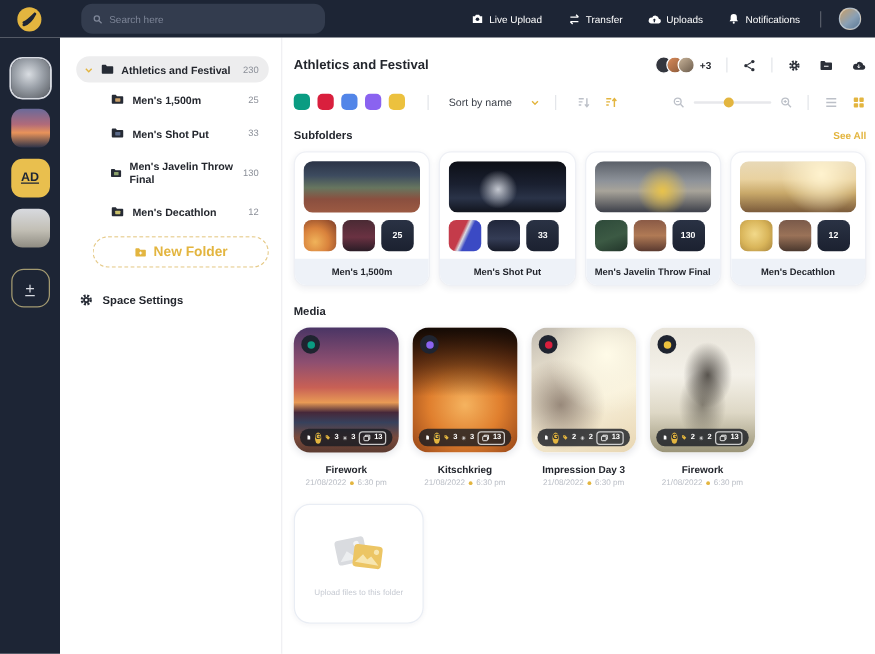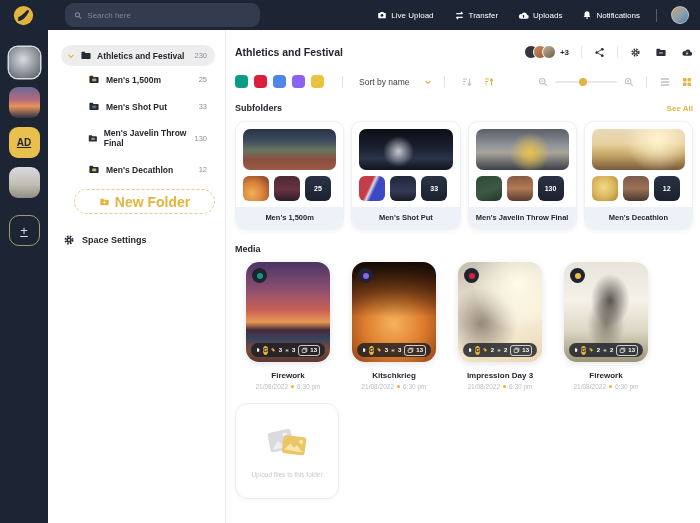--- a/index.html
+++ b/index.html
@@ -41,21 +41,21 @@
   .sidebar { position:absolute; top:30px; left:48px; width:178px; bottom:0; background:#fff;
     border-right:1px solid #ececf0; padding:15px 10px 0 13px; }
   .sb-title { font-size:9.5px; font-weight:bold; color:#23262d; margin-bottom:13px; }
   .tree-parent { display:flex; align-items:center; gap:5px; background:#ededee;
     border-radius:12px; padding:5px 8px 5px 6px; cursor:pointer; }
   .t-label { font-size:8.5px; font-weight:bold; color:#23262d; }
   .t-count { margin-left:auto; font-size:7.5px; color:#8b8f98; }
   .tree-child { display:flex; align-items:center; gap:6px; padding:8px 8px 8px 27px; cursor:pointer; }
   .new-folder { margin:6px 0 0 13px; border:1px dashed #e6cb8a; border-radius:14px;
     height:25px; display:flex; align-items:center; justify-content:center; gap:5px;
-    color:#e3b53f; font-size:14px; font-weight:bold; cursor:pointer; }
+    color:#e3b53f; font-size:11px; font-weight:bold; cursor:pointer; }
   .sp-settings { display:flex; align-items:center; gap:7px; margin:20px 0 0 2px;
     font-size:9px; font-weight:bold; color:#23262d; cursor:pointer; }
 
   
   .main { position:absolute; top:30px; left:226px; right:0; bottom:0; background:#fff;
     padding:15px 7px 0 9px; }
   .m-head { display:flex; align-items:center; }
   .m-title { font-size:10.5px; font-weight:bold; color:#23262d; }
   .collab { display:flex; align-items:center; margin-left:auto; cursor:pointer; }
   .cav { width:14px; height:14px; border-radius:50%; border:1.5px solid #fff; }
@@ -103,21 +103,21 @@
   .c2a { background:linear-gradient(160deg,#2e4a3a 0%,#3c5a44 55%,#22352a 100%); }
   .c2b { background:linear-gradient(180deg,#8a5a46 0%,#b07a55 50%,#5a3a30 100%); }
   .c3a { background:radial-gradient(circle at 45% 45%, #f2d98a 0%, #d9b55a 55%, #a8843c 100%); }
   .c3b { background:linear-gradient(180deg,#7a5a4a 0%,#9a7258 50%,#4a382e 100%); }
   .sf-count { background:linear-gradient(180deg,#2a3244 0%,#1b2130 100%); color:#fff;
     display:flex; align-items:center; justify-content:center; font-size:7px; font-weight:bold; }
   .sf-foot { background:#eef2f8; padding:6px 3px; text-align:center; font-size:7.5px;
     font-weight:bold; color:#23262d; white-space:nowrap; overflow:hidden; }
 
   .md-row { display:flex; gap:11px; margin-top:8px; }
-  .m-card { width:84px; cursor:pointer;margin-left:11px; }
+  .m-card { width:84px; cursor:pointer; }
   .m-img { height:100px; border-radius:13px; position:relative;
     box-shadow:0 2px 6px rgba(30,40,70,.12); }
   .img0 { background:linear-gradient(180deg,#4a3565 0%,#8e4f70 28%,#c86055 48%,#e89a55 60%,#46283a 68%,#37415c 76%,#7a4a3c 88%,#5a3a30 100%); }
   .img1 { background:linear-gradient(180deg,rgba(15,8,4,.95) 0%,rgba(40,18,8,.55) 30%,rgba(0,0,0,0) 55%),
           radial-gradient(circle at 50% 62%, #f5b35f 0%, #e07f2e 38%, #9c4a1a 72%, #451f0d 100%); }
   .img2 { background:radial-gradient(circle at 72% 22%, #fffbe8 0%, rgba(255,251,232,0) 48%),
           radial-gradient(ellipse at 28% 62%, rgba(90,70,60,.6) 0%, rgba(90,70,60,0) 42%),
           linear-gradient(160deg,#c0bab0 0%,#e8e0ce 32%,#f7efd9 58%,#e8d6b2 100%); }
   .img3 { background:radial-gradient(ellipse at 55% 38%, rgba(40,35,30,.75) 0%, rgba(40,35,30,0) 30%),
           radial-gradient(ellipse at 50% 62%, rgba(60,55,45,.55) 0%, rgba(60,55,45,0) 32%),

